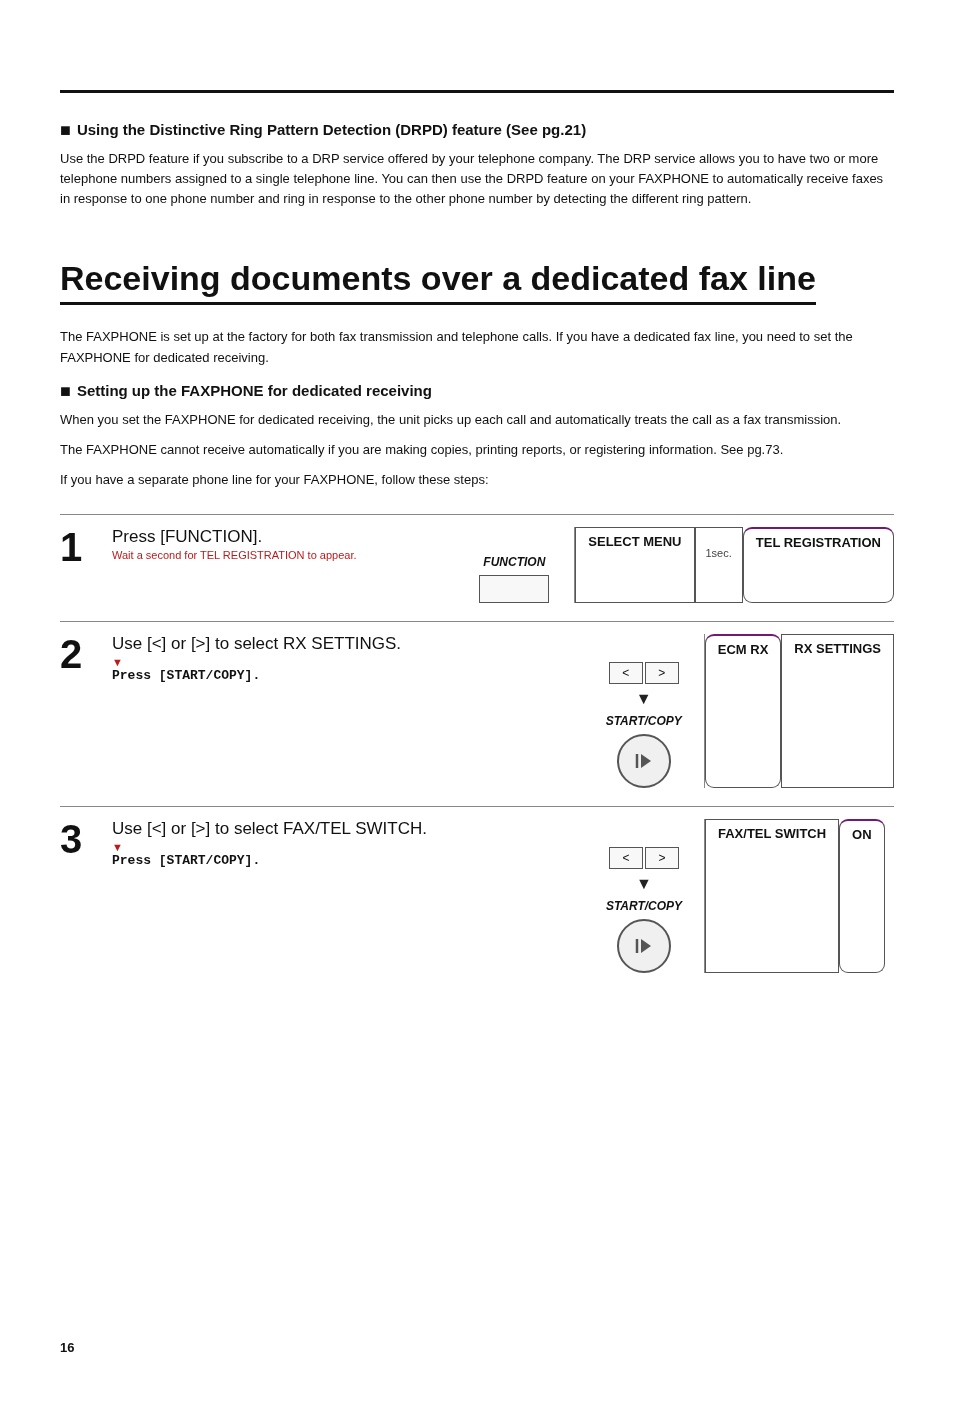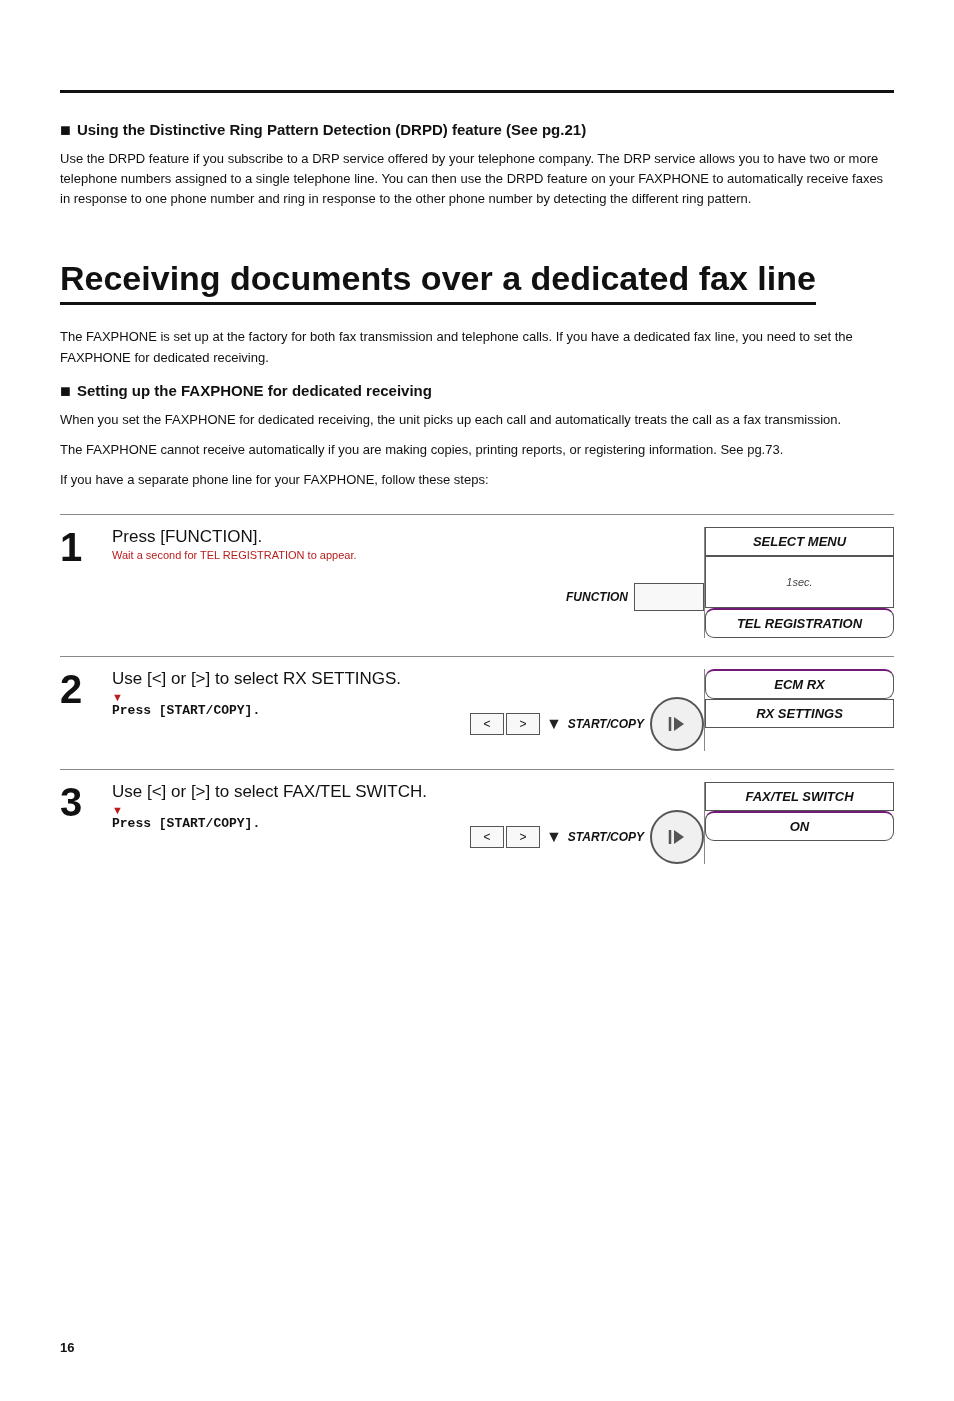--- a/index.html
+++ b/index.html
@@ -88,35 +88,33 @@
       font-size: 17px;
     }
     .step-desc .step-sub {
       font-size: 11px;
       color: #b91c1c;
       margin-top: 2px;
     }
     .step-middle {
       min-width: 120px;
       display: flex;
-      flex-direction: row;
+      flex-direction: column;
       align-items: center;
       justify-content: flex-end;
       padding-top: 0;
       gap: 6px;
       margin-top: 28px;
     }
     .step-right {
       min-width: 190px;
       border-left: 1.5px solid #888;
       display: flex;
-      flex-direction: column;
       align-items: stretch;
       justify-content: flex-start;
-      font-style: italic;
     }
     .display-box {
       border: 1.5px solid #555;
       padding: 6px 12px;
       font-size: 13px;
       font-weight: bold;
       text-align: center;
       margin: 0;
     }
     .display-box.small-text {

